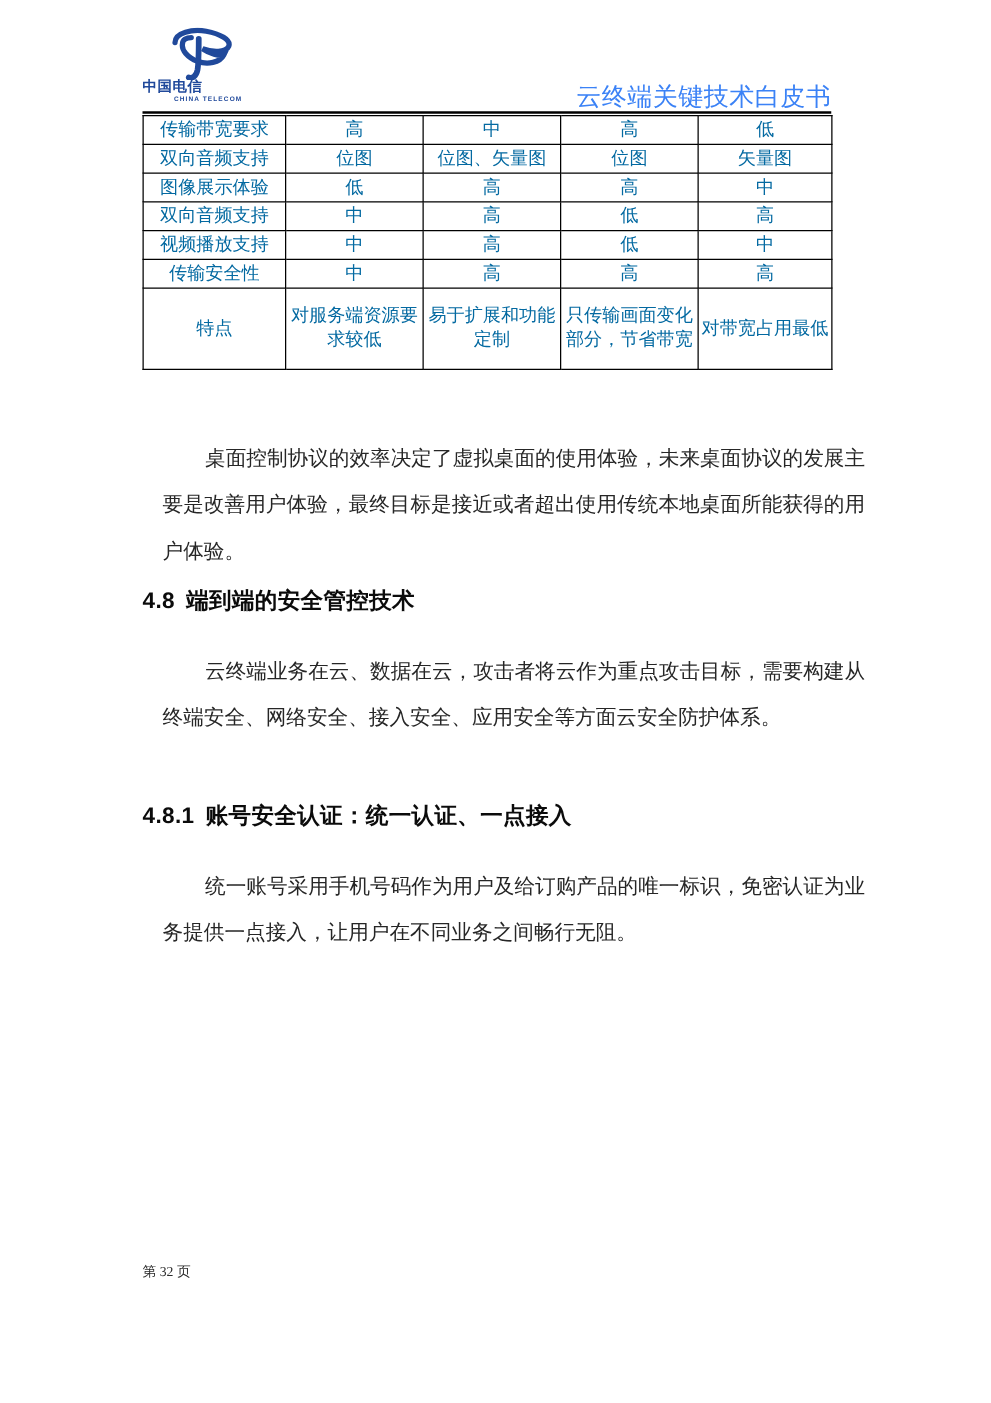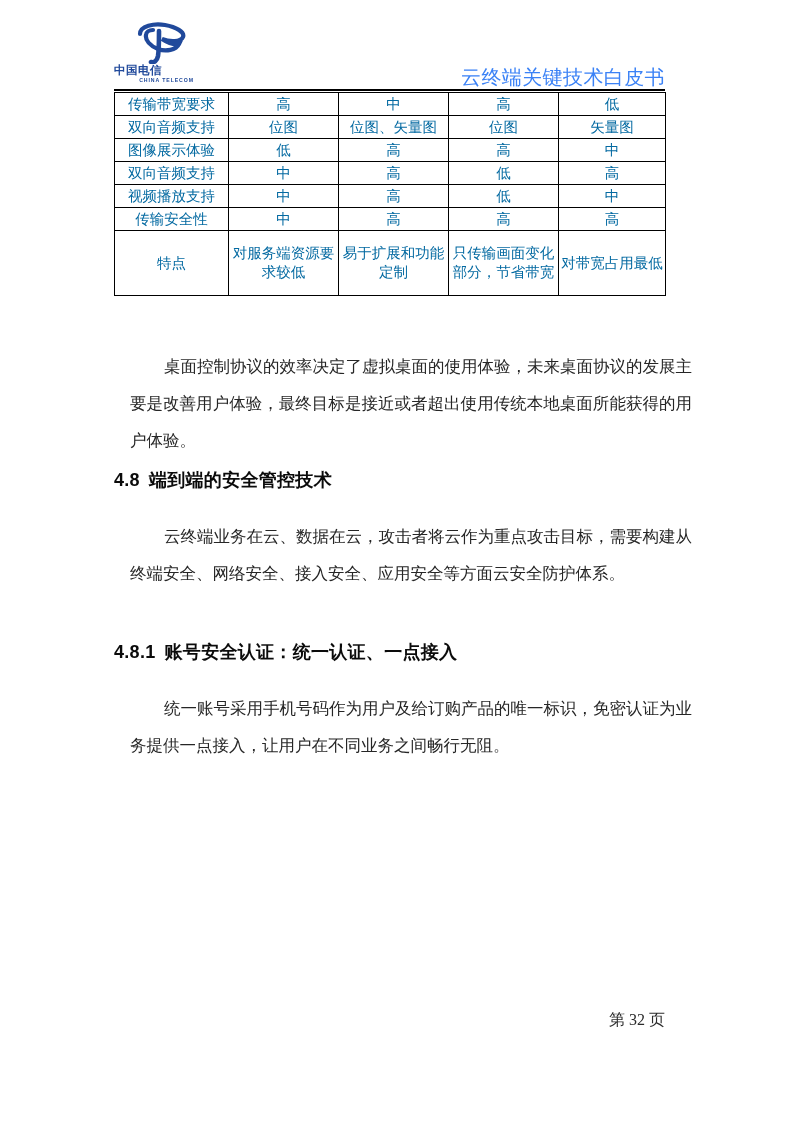--- a/index.html
+++ b/index.html
@@ -151,23 +151,22 @@
   #para-2 { top: 518px; }
   #heading-481 { top: 640px; }
   #para-3 { top: 690px; }
 
   
   .footer {
     position: absolute;
     left: 114px;
     top: 1010px;
     width: 551px;
-    text-align: right;
-    font-family: "Liberation Serif", "DejaVu Serif", serif;
-    font-size: 16px;
+    font-family: "Liberation Serif", "DejaVu Serif", serif;
+    font-size: 11px;
     color: #2b2b2b;
   }
 </style>
 </head>
 <body>
 
 <div class="page">
 
   <div class="header">
 

